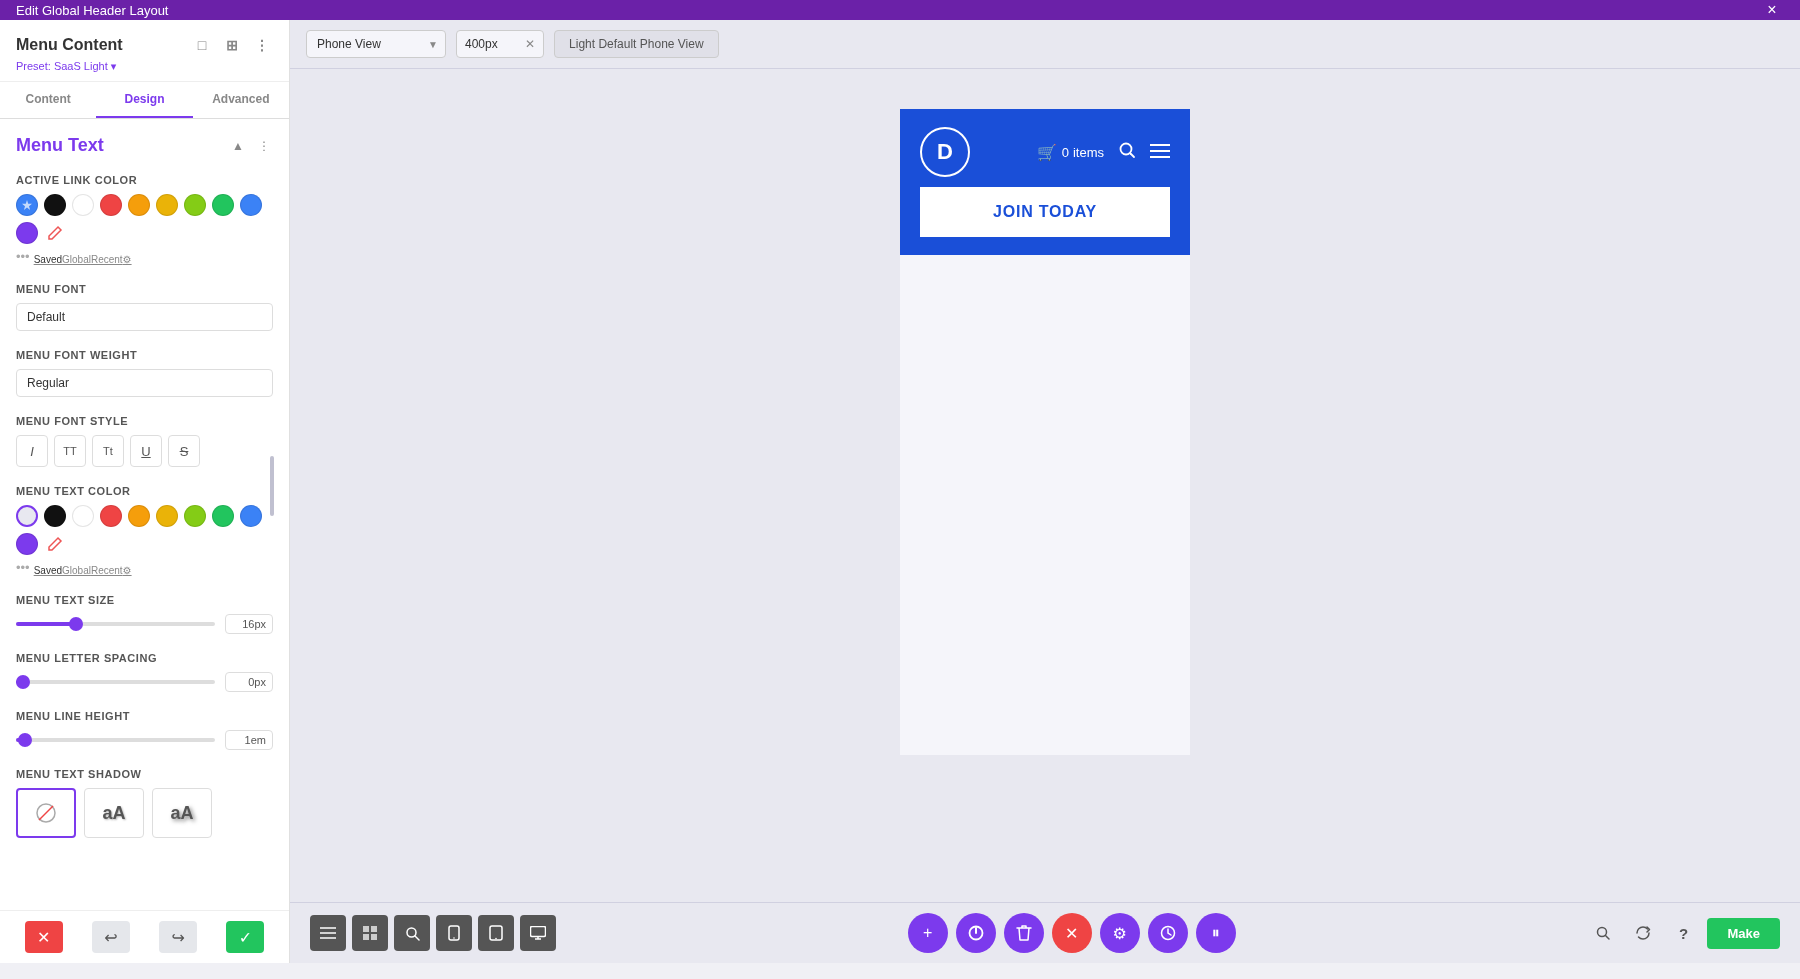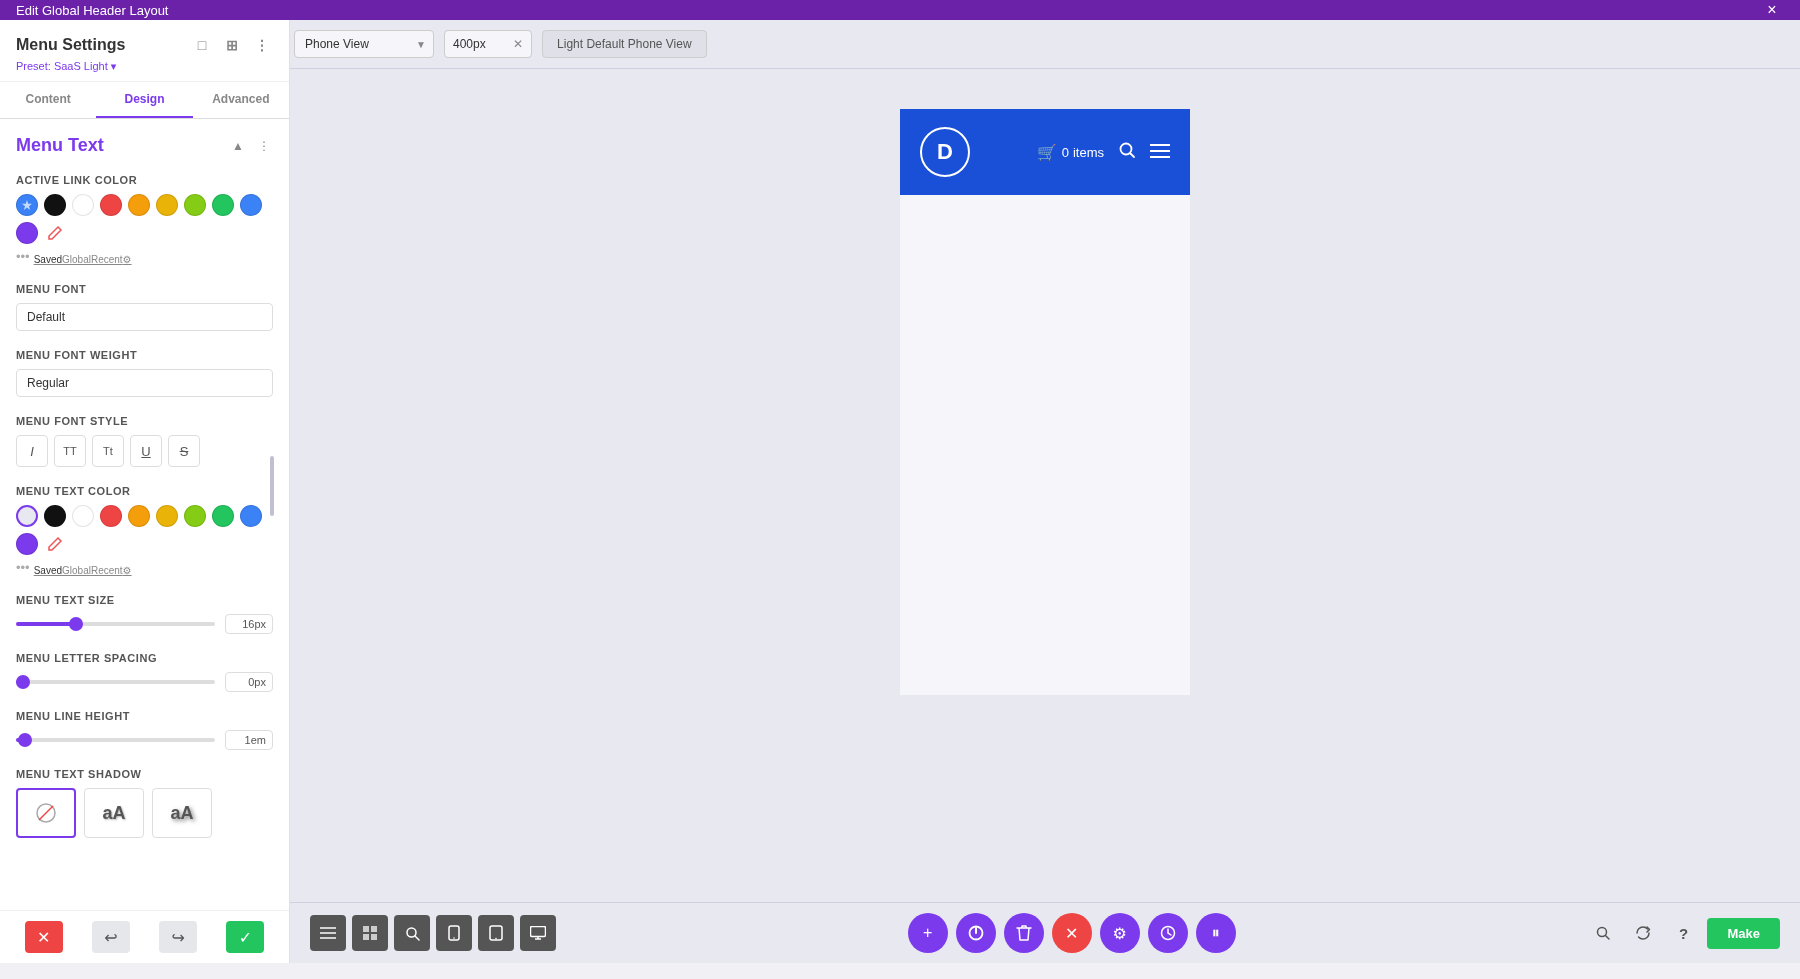--- a/index.html
+++ b/index.html
@@ -258,21 +258,21 @@
       flex: 1;
       display: flex;
       flex-direction: column;
       background: #e8e8f0;
       position: relative;
     }
 
     
     .canvas-toolbar {
       background: #e8e8f0;
-      padding: 10px 4px;
+      padding: 10px 16px;
       display: flex;
       align-items: center;
       gap: 10px;
       border-bottom: 1px solid #d0d0e0;
     }
     .view-select-wrapper {
       position: relative;
       display: flex; align-items: center;
     }
     .view-select {
@@ -455,21 +455,21 @@
   <span>Edit Global Header Layout</span>
   <span class="top-bar-close">×</span>
 </div>
 
 <div class="main-layout">
 
   <div class="sidebar">
 
     <div class="sidebar-header">
       <div class="sidebar-title">
-        <span>Menu Settings</span>
+        <span>Menu Content</span>
         <div class="sidebar-title-icons">
           <span class="sidebar-title-icon">□</span>
           <span class="sidebar-title-icon">⊞</span>
           <span class="sidebar-title-icon">⋮</span>
         </div>
       </div>
       <div class="preset-label">Preset: SaaS Light ▾</div>
     </div>
 
     <div class="tabs">
@@ -694,20 +694,21 @@
               <span class="menu-icon">
                 <svg width="20" height="14" viewBox="0 0 20 14" fill="none">
                   <line x1="0" y1="1" x2="20" y2="1" stroke="white" stroke-width="2"></line>
                   <line x1="0" y1="7" x2="20" y2="7" stroke="white" stroke-width="2"></line>
                   <line x1="0" y1="13" x2="20" y2="13" stroke="white" stroke-width="2"></line>
                 </svg>
               </span>
             </div>
           </div>
 
+          <div class="join-today-btn">JOIN TODAY</div>
         </div>
 
         <div style="background:#f5f5fa; height:500px;"></div>
       </div>
 
     </div>
 
     <div class="bottom-toolbar">
 
       <div class="bottom-left-tools">

